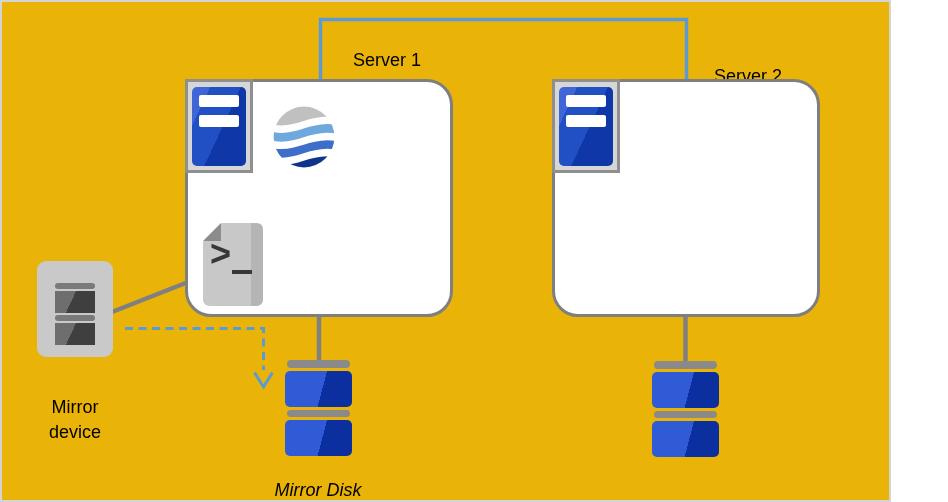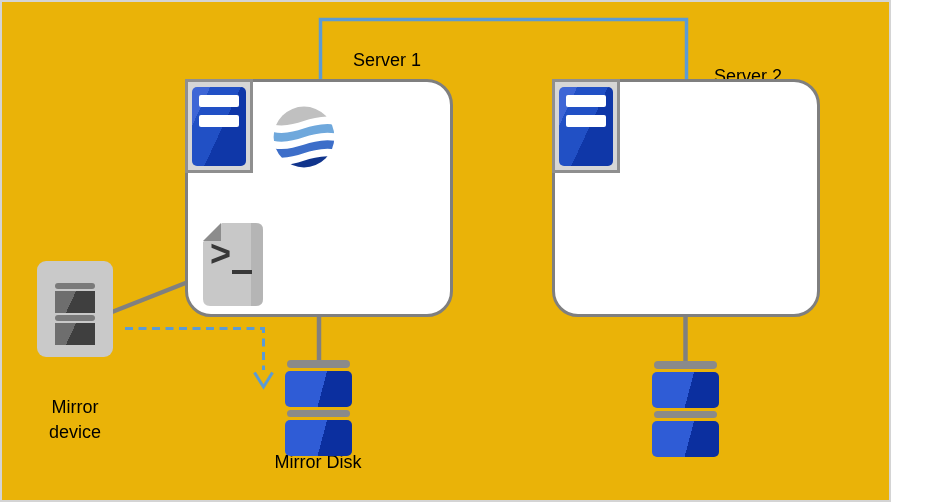--- a/index.html
+++ b/index.html
@@ -192,15 +192,15 @@
     <div class="disk-body"></div>
   </div>
 
   <div class="disk-stack" style="left:650px;top:359px;">
     <div class="disk-cap"></div>
     <div class="disk-body"></div>
     <div class="disk-bar"></div>
     <div class="disk-body"></div>
   </div>
 
-  <div class="lbl center" style="left:246px;top:448px;width:140px;">Mirror Disk</div>
+  <div class="lbl center" style="left:246px;top:476px;width:140px;font-style:italic;">Mirror Disk</div>
 
 </div>
 
 </body></html>

